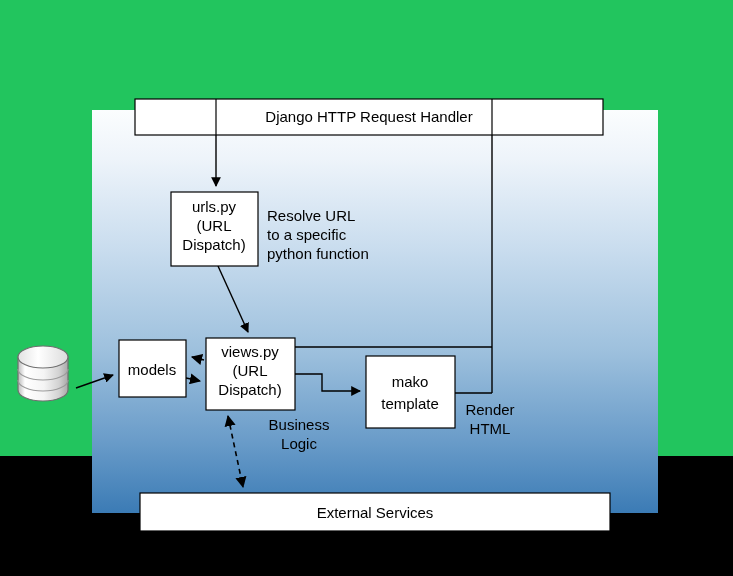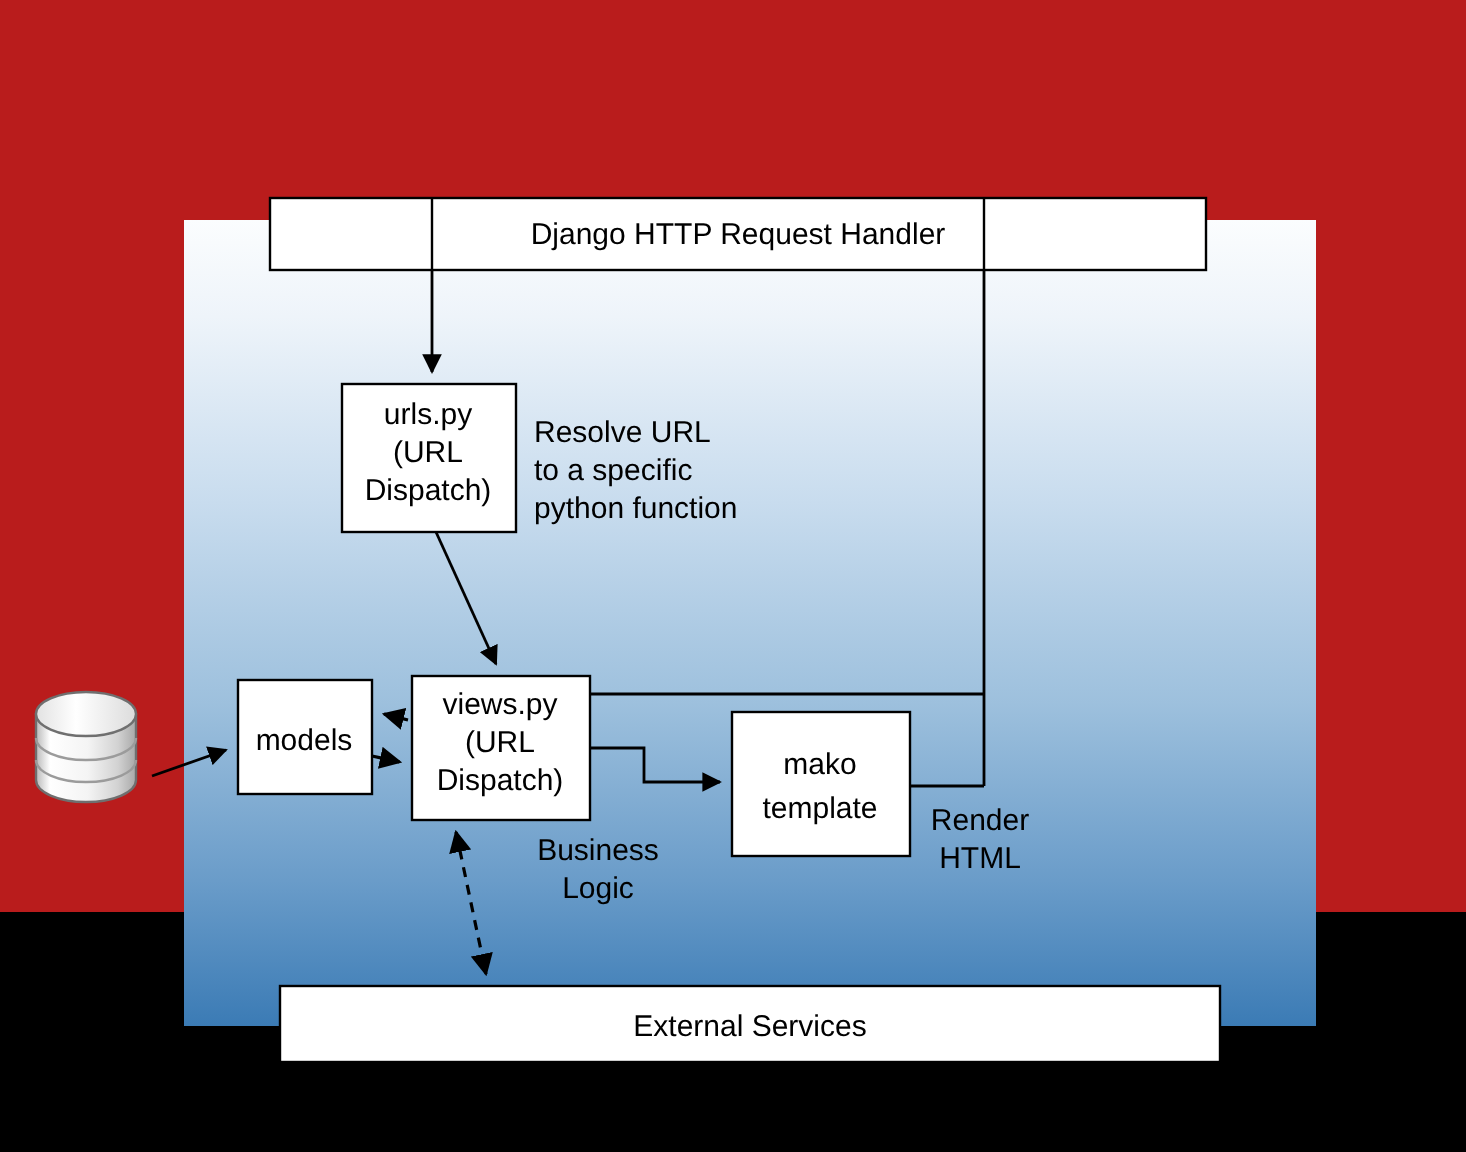--- a/index.html
+++ b/index.html
@@ -10,21 +10,21 @@
   body {
     width: 733px;
     height: 576px;
     overflow: hidden;
     font-family: "Liberation Sans", sans-serif;
   }
   #stage {
     position: relative;
     width: 733px;
     height: 456px;
-    background: #b91c1c;
+    background: #22c55e;
   }
   #diagram-svg {
     position: absolute;
     left: 0;
     top: 0;
     width: 733px;
     height: 576px;
     display: block;
   }
   .box-label {

